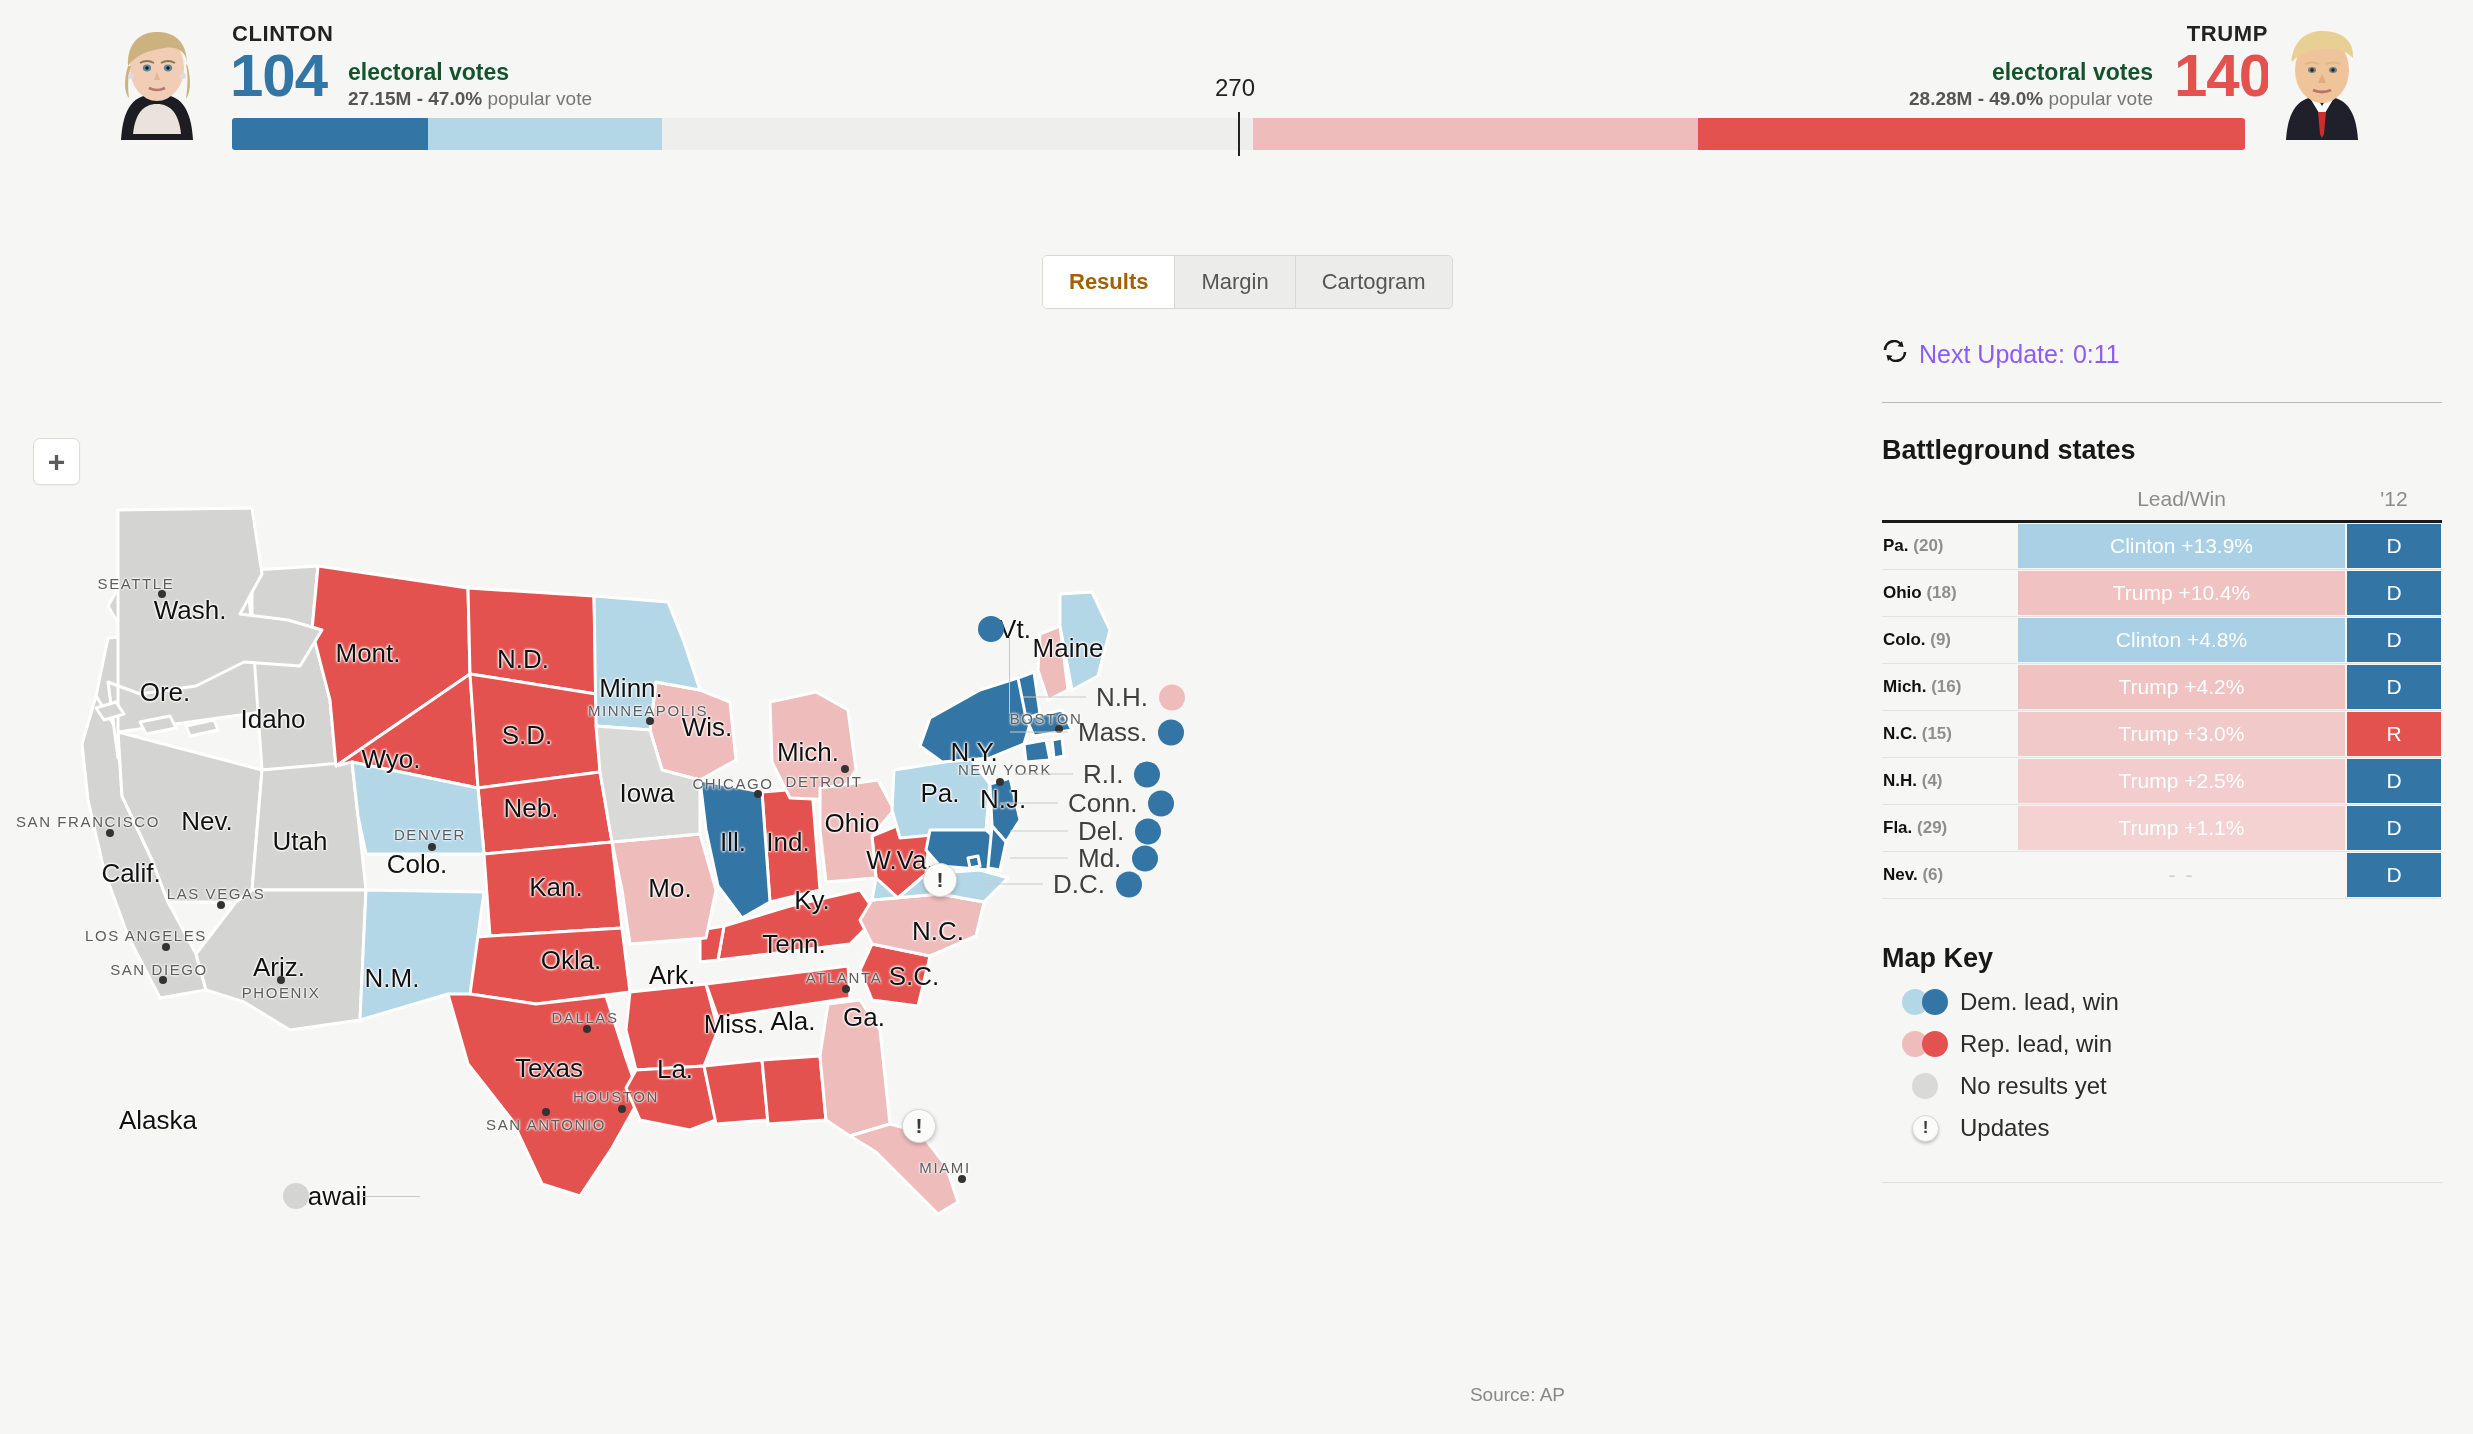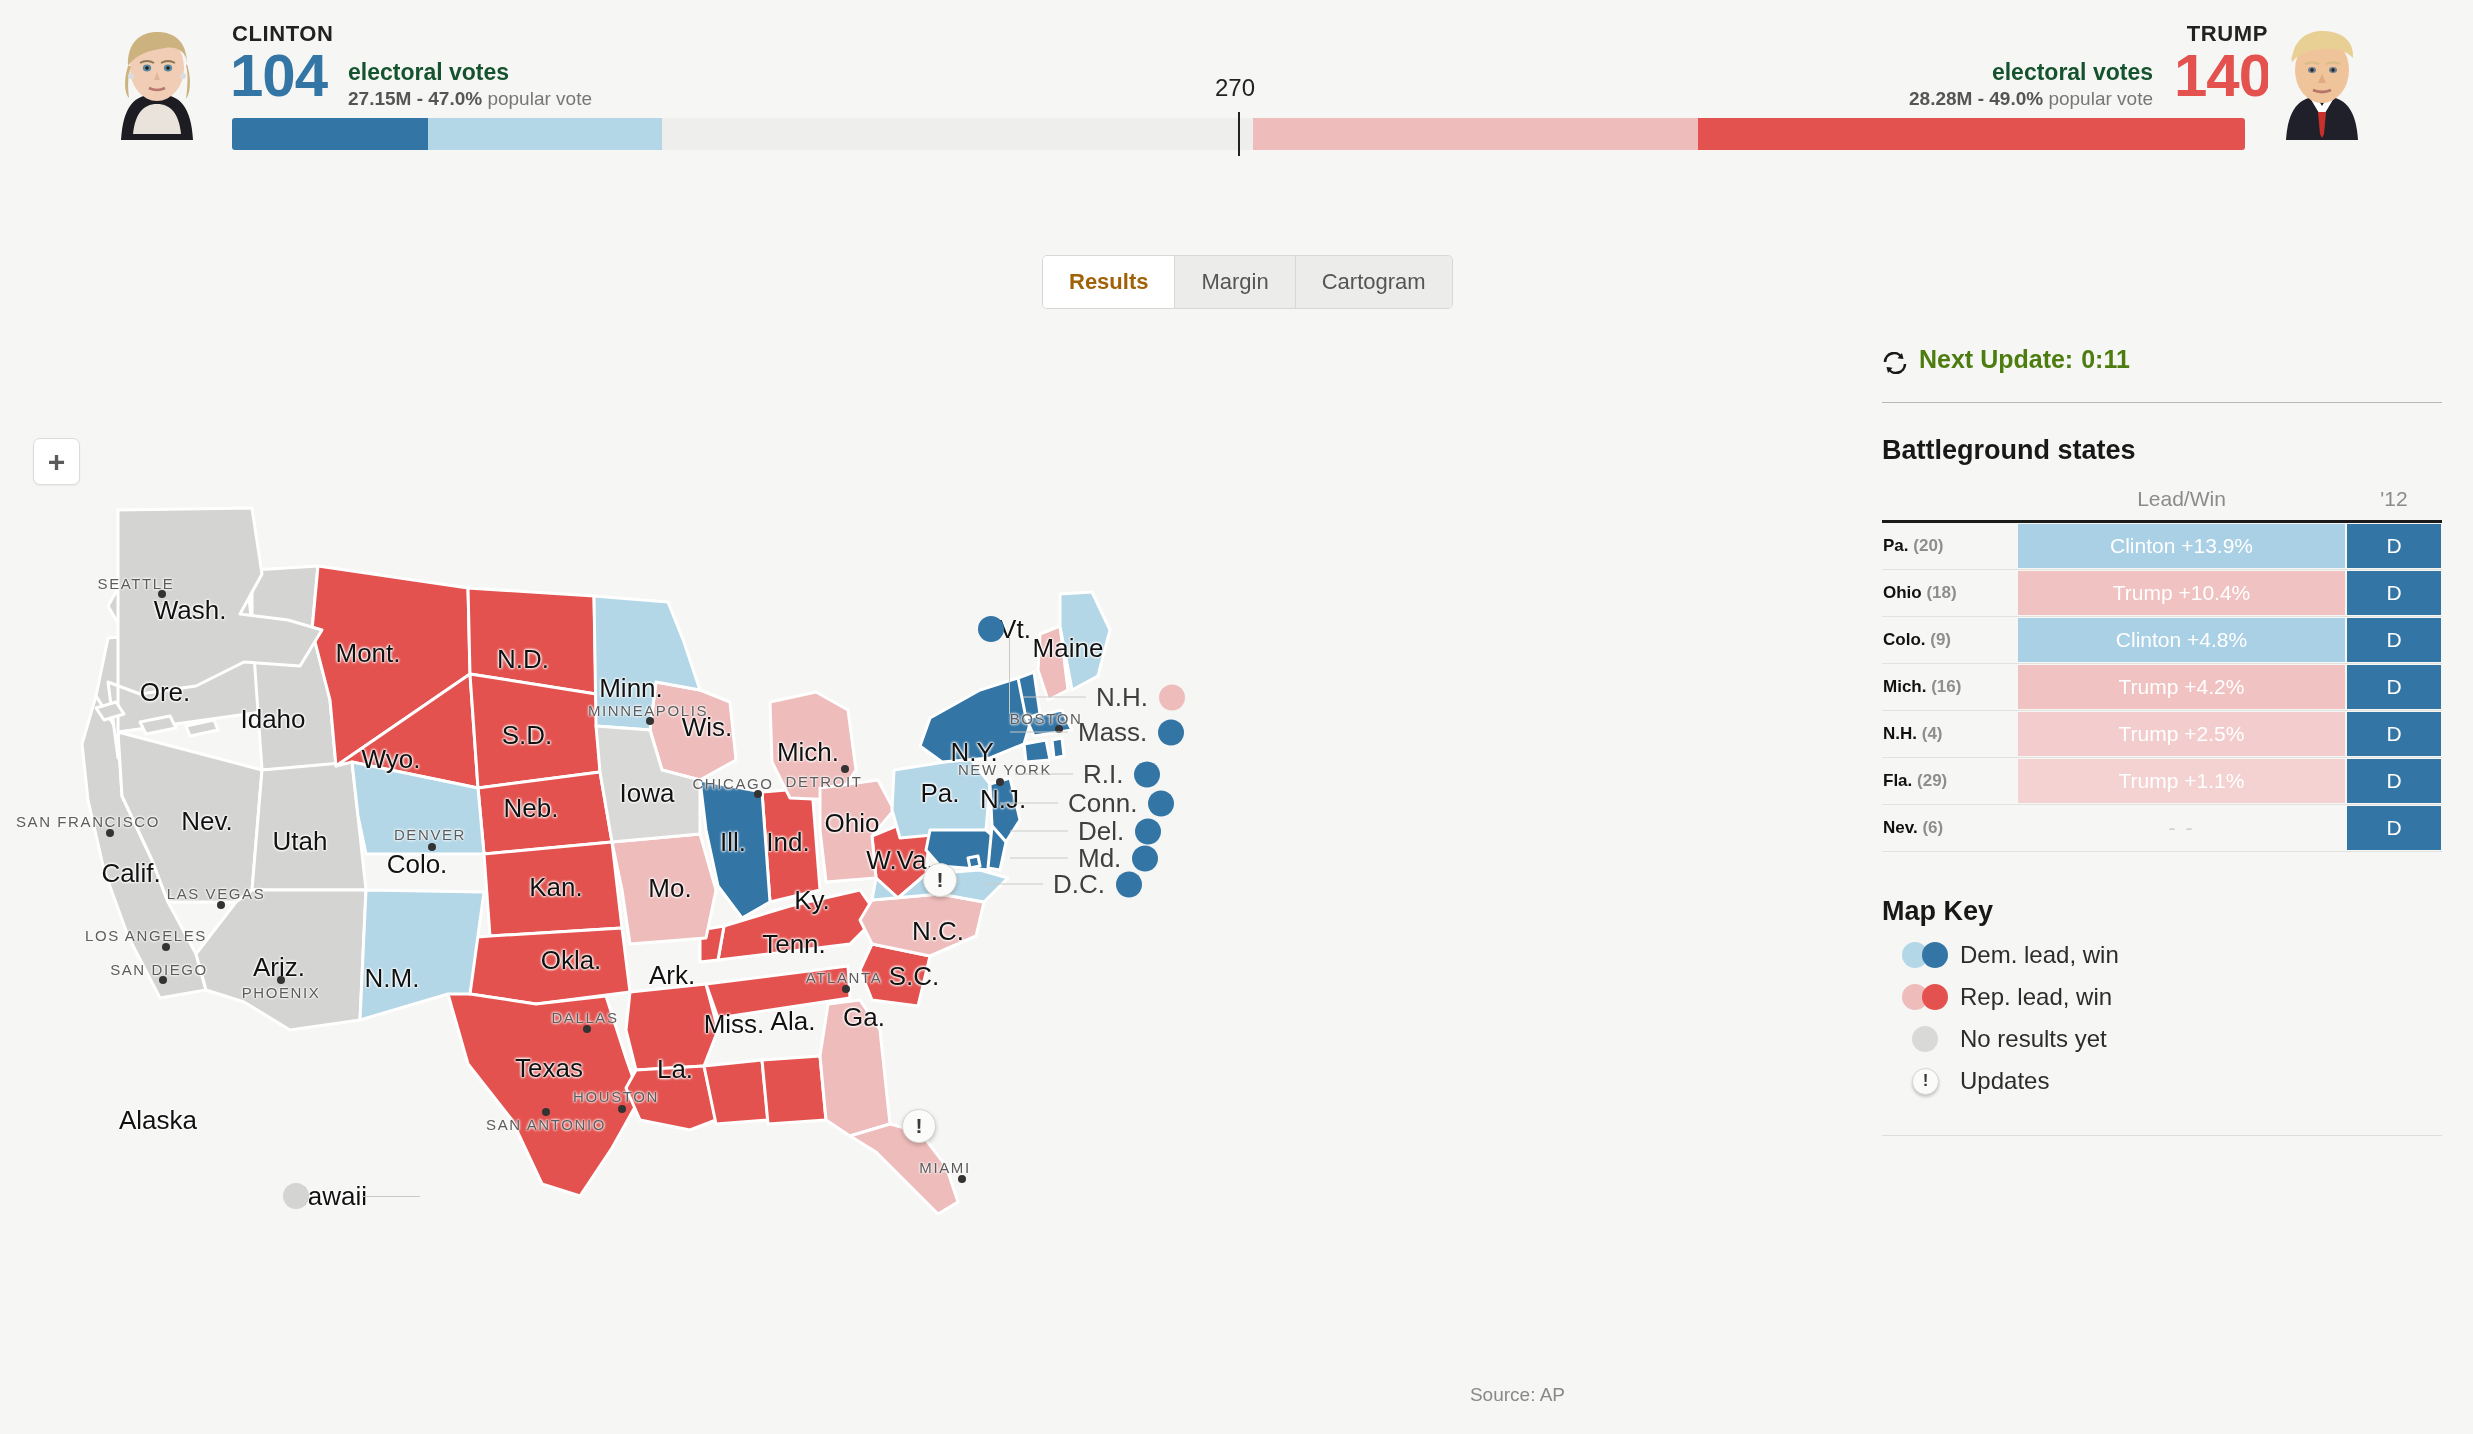--- a/index.html
+++ b/index.html
@@ -203,22 +203,22 @@
     position: absolute; right: 315px; bottom: 28px;
     font-size: 19px; color: #888;
   }
 
   
   #side {
     position: absolute; left: 1882px; top: 340px;
     width: 560px;
   }
   #next-update {
-    display: flex; align-items: flex-end;
-    font-size: 25px; font-weight: bold; color: #4d7c0f;
+    display: flex; align-items: flex-start;
+    font-size: 25px; font-weight: normal; color: #8b5cf6;
     height: 34px;
   }
   #refresh-icon { margin-right: 11px; display: flex; }
   #panel-rule { height: 1px; background: #b9b9b5; margin-top: 28px; }
 
   #bg-title {
     font-size: 27px; font-weight: bold; color: #181818;
     margin-top: 32px;
   }
 
@@ -625,20 +625,29 @@
         <tr>
           <td class="c-state"><span>Mich.</span> <span class="ev">(16)</span></td>
           <td class="c-lead">
             <span class="fill" style="background: rgb(240, 194, 194);">Trump +4.2%</span>
           </td>
           <td class="c-year">
             <span class="box" style="background: rgb(51, 117, 165);">D</span>
           </td>
         </tr>
         <tr>
+          <td class="c-state"><span>N.C.</span> <span class="ev">(15)</span></td>
+          <td class="c-lead">
+            <span class="fill" style="background: rgb(242, 201, 201);">Trump +3.0%</span>
+          </td>
+          <td class="c-year">
+            <span class="box" style="background: rgb(227, 82, 79);">R</span>
+          </td>
+        </tr>
+        <tr>
           <td class="c-state"><span>N.H.</span> <span class="ev">(4)</span></td>
           <td class="c-lead">
             <span class="fill" style="background: rgb(243, 205, 205);">Trump +2.5%</span>
           </td>
           <td class="c-year">
             <span class="box" style="background: rgb(51, 117, 165);">D</span>
           </td>
         </tr>
         <tr>
           <td class="c-state"><span>Fla.</span> <span class="ev">(29)</span></td>

